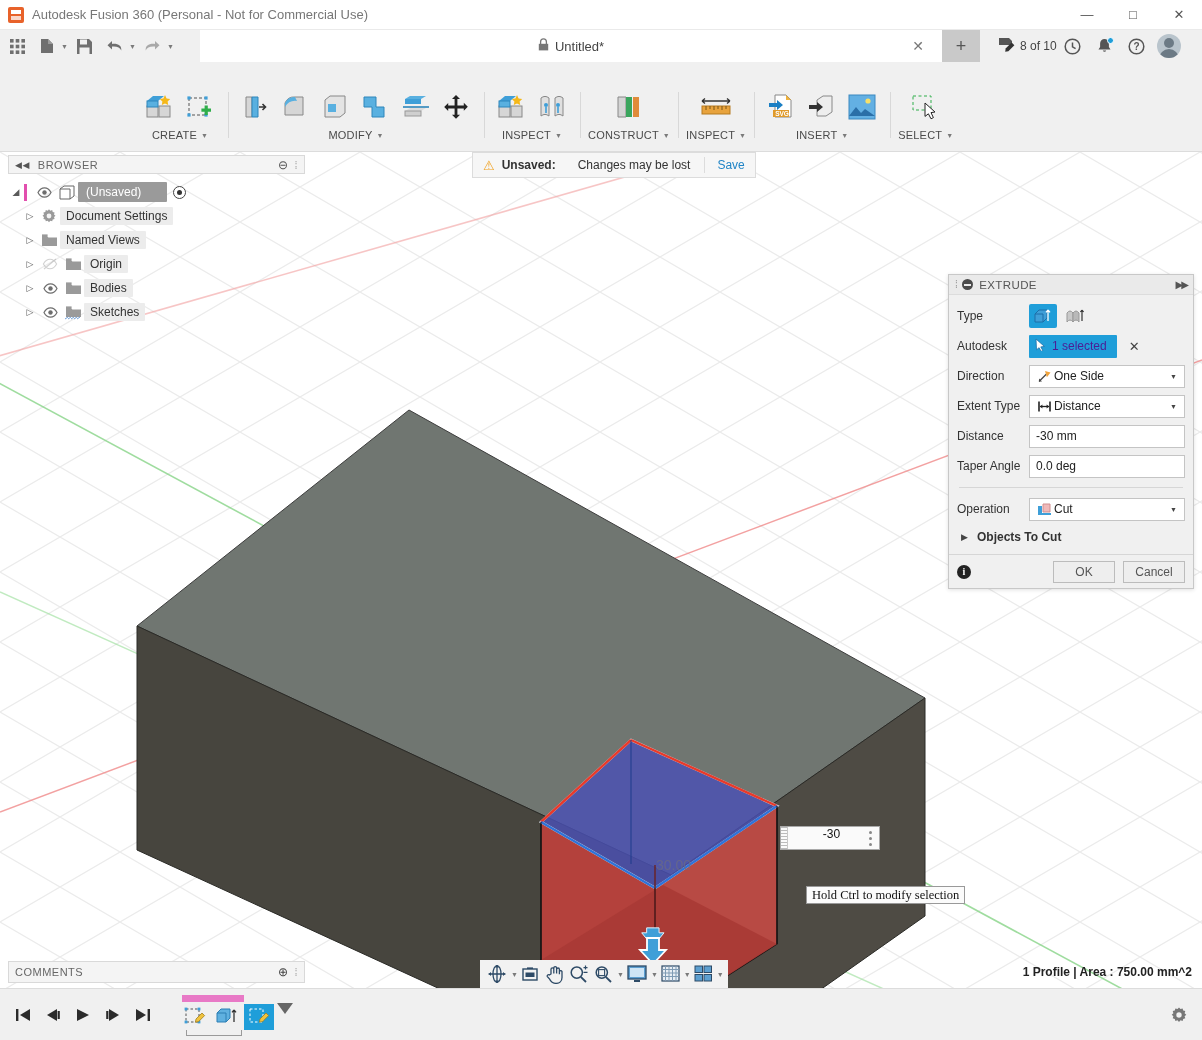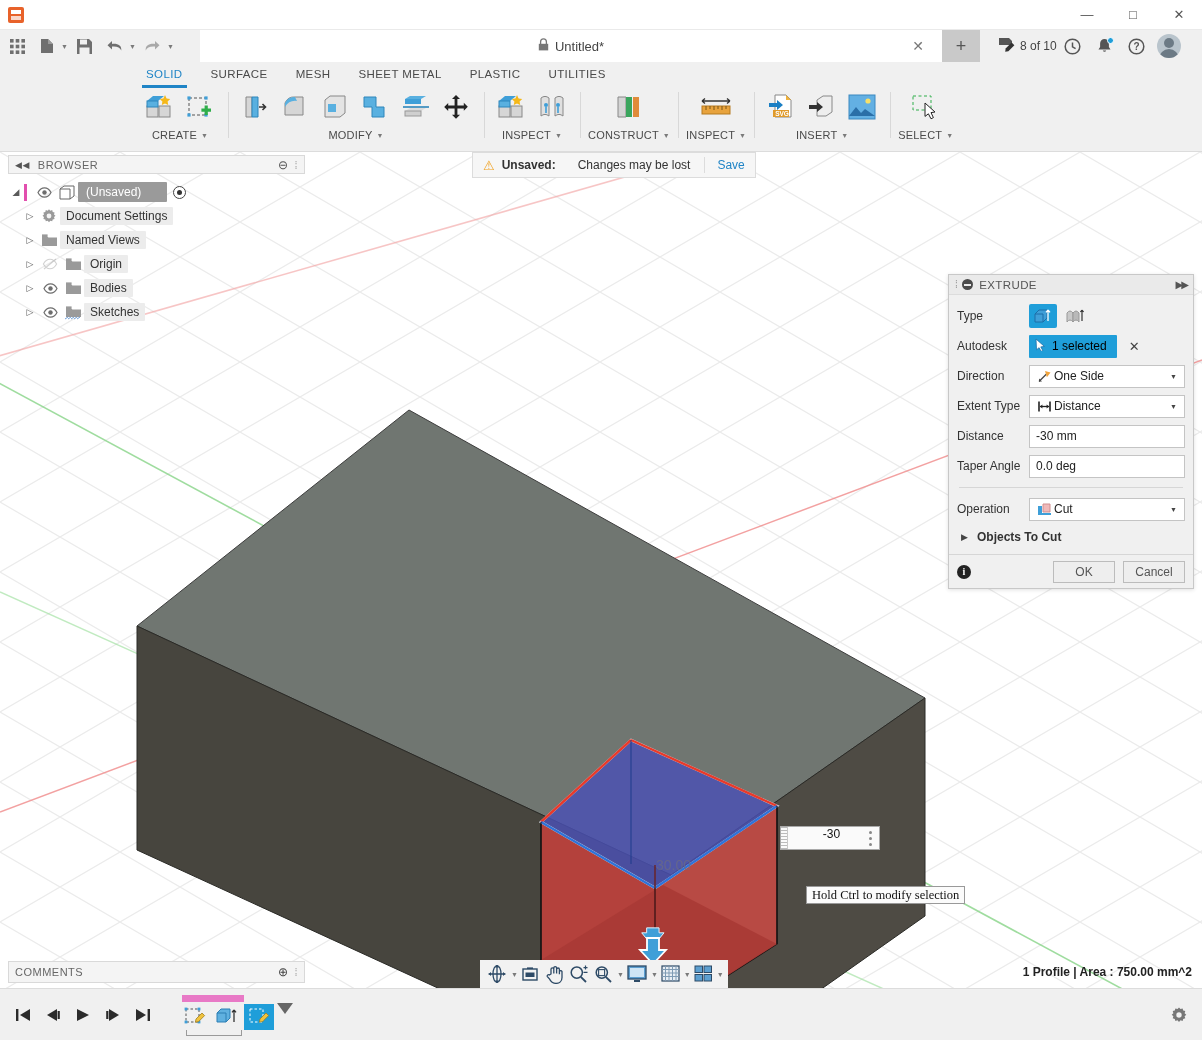--- a/index.html
+++ b/index.html
@@ -204,21 +204,21 @@
   .dlg-body { padding: 6px 8px 4px 8px; }
   .frow { display: flex; align-items: center; height: 30px; }
   .flabel { width: 72px; font-size: 12px; color: #333; }
   .fctl { flex: 1; display: flex; align-items: center; }
   .typebtn {
     width: 28px; height: 24px; display: flex; align-items: center; justify-content: center;
     margin-right: 4px; border-radius: 2px;
   }
   .typebtn.sel { background: #1f9ed9; }
   .profbtn {
-    height: 23px; background: #1f9ed9; color: #000000; font-size: 12px;
+    height: 23px; background: #1f9ed9; color: #4c1d95; font-size: 12px;
     display: flex; align-items: center; padding: 0 10px 0 6px; border-radius: 1px;
   }
   .profbtn .cur { margin-right: 6px; }
   .xclear { margin-left: 12px; color: #444; font-size: 13px; }
   .sel-combo {
     flex: 1; height: 23px; background: #fff; border: 1px solid #c4c4c4;
     display: flex; align-items: center; padding: 0 4px; font-size: 12px; color: #222;
   }
   .sel-combo .ico { width: 20px; display: flex; align-items: center; justify-content: center; }
   .sel-combo .arrow { margin-left: auto; font-size: 7px; color: #444; padding-right: 3px; }
@@ -322,20 +322,21 @@
     display: flex; align-items: center; justify-content: center; color: #555;
   }
 </style>
 </head>
 <body>
 
 <div id="app">
 
   <div class="titlebar">
     <div class="app-logo"></div>
+    <div class="title-text">Autodesk Fusion 360 (Personal - Not for Commercial Use)</div>
     <div class="win-btns">
       <div class="win-btn">—</div>
       <div class="win-btn">□</div>
       <div class="win-btn close">✕</div>
     </div>
   </div>
 
   <div class="qarow">
     <div class="qa-ico">
       <svg width="15" height="15" viewBox="0 0 15 15">
@@ -420,28 +421,20 @@
             <circle cx="8.5" cy="8.5" r="7.3" stroke="#555" stroke-width="1.5" fill="none"></circle>
             <text x="8.5" y="12.3" font-size="10" font-weight="bold" text-anchor="middle" fill="#555" font-family="Liberation Sans">?</text>
           </svg>
       </div>
       <div class="avatar"></div>
     </div>
   </div>
 
   <div class="ribbon">
 
-    <div class="ribbon-tabs">
-      <div class="rtab active">SOLID</div>
-      <div class="rtab">SURFACE</div>
-      <div class="rtab">MESH</div>
-      <div class="rtab">SHEET METAL</div>
-      <div class="rtab">PLASTIC</div>
-      <div class="rtab">UTILITIES</div>
-    </div>
 
     <div class="panels">
 
       <div class="panel">
         <div class="panel-icons">
           <div class="pico">
             <svg width="30" height="28" viewBox="0 0 30 28">
               <rect x="2" y="13" width="11" height="11" fill="#d6d6d6" stroke="#888"></rect>
               <rect x="14" y="13" width="11" height="11" fill="#d6d6d6" stroke="#888"></rect>
               <path d="M2 8 l6 -5 h11 l-6 5Z" fill="#3f9fd8"></path>

